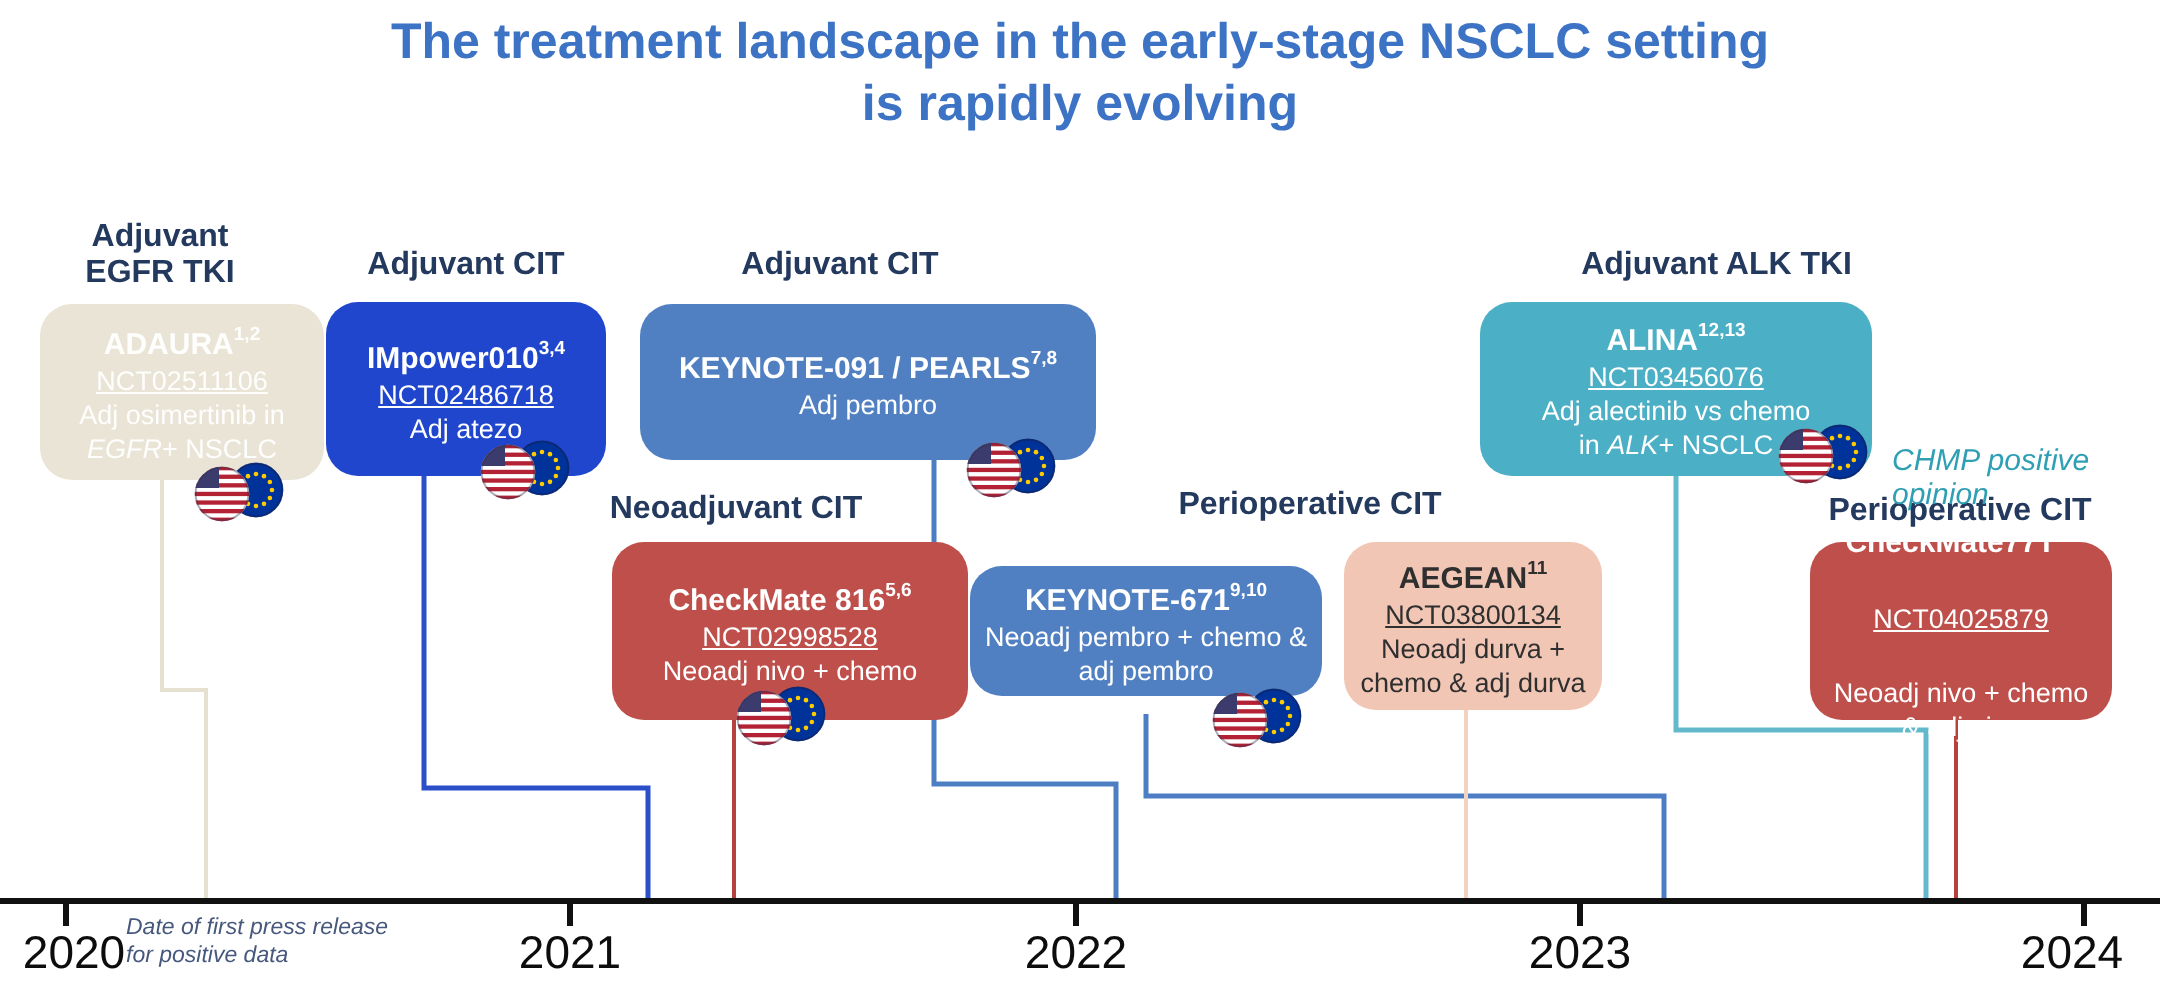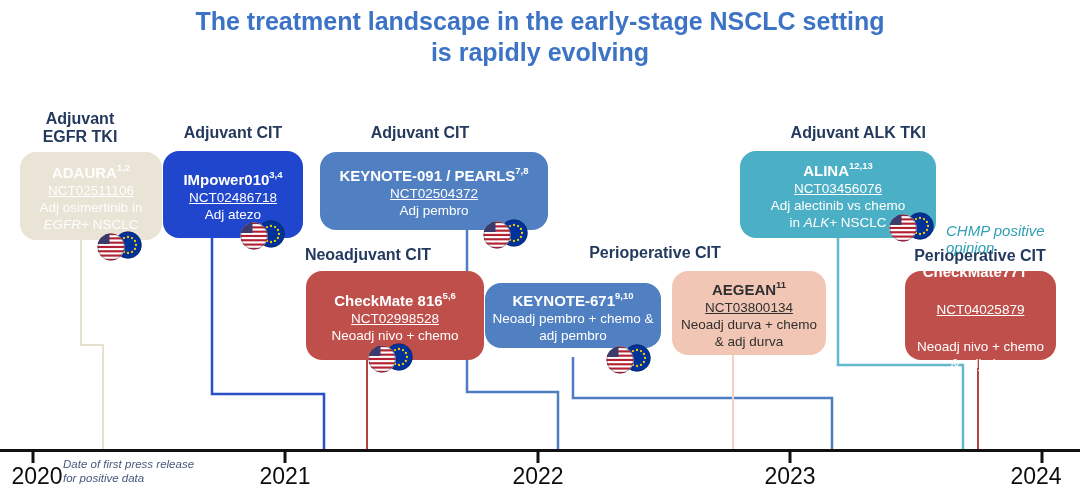--- a/index.html
+++ b/index.html
@@ -27,21 +27,21 @@
   .trial .tname{font-weight:bold;font-size:15px;line-height:18px;}
   .trial sup{font-size:9.5px;font-weight:bold;position:relative;top:-1px;}
   .trial .nct{font-size:13.5px;line-height:17px;text-decoration:underline;}
   .trial .desc{font-size:13.5px;line-height:17px;}
   .trial .desc i{font-style:italic;}
   .t-adaura{left:20px;top:152px;width:142px;height:88px;background:#e9e4d6;color:rgba(255,255,255,.95);}
   .t-impower{left:163px;top:151px;width:140px;height:87px;background:#2046cd;}
   .t-k091{left:320px;top:152px;width:228px;height:78px;background:#5080c2;}
   .t-cm816{left:278px;top:271px;width:178px;height:89px;background:#bf4f4b;margin-left:28px;}
   .t-k671{left:485px;top:267px;width:176px;height:65px;background:#5080c2;margin-top:16px;}
-  .t-aegean{left:672px;top:271px;width:154px;height:84px;background:#f2c6b4;color:#2f2f2f;}
+  .t-aegean{left:672px;top:271px;width:129px;height:84px;background:#f2c6b4;color:#2f2f2f;}
   .t-alina{left:740px;top:151px;width:196px;height:87px;background:#4bafc5;}
   .t-cm77t{left:905px;top:271px;width:151px;height:89px;background:#bf4f4b;gap:20px;}
   
   .flagpair{position:absolute;width:46px;height:31px;}
   .flagpair .us{position:absolute;left:0;top:2px;z-index:2;}
   .flagpair .eu{position:absolute;left:17px;top:0;z-index:1;}
   .fp-adaura{left:97px;top:231px;}
   .fp-impower{left:240px;top:220px;}
   .fp-k091{left:483px;top:219px;}
   .fp-cm816{left:368px;top:343px;}
@@ -103,21 +103,20 @@
   </div>
 
   <div class="trial t-impower">
     <div class="tname"><span>IMpower010</span><sup>3,4</sup></div>
     <div class="nct">NCT02486718</div>
     <div class="desc">Adj atezo</div>
   </div>
 
   <div class="trial t-k091">
     <div class="tname"><span>KEYNOTE-091 / PEARLS</span><sup>7,8</sup></div>
-    <div class="nct">NCT02504372</div>
     <div class="desc">Adj pembro</div>
   </div>
 
   <div class="trial t-cm816">
     <div class="tname"><span>CheckMate 816</span><sup>5,6</sup></div>
     <div class="nct">NCT02998528</div>
     <div class="desc">Neoadj nivo + chemo</div>
   </div>
 
   <div class="trial t-k671">

